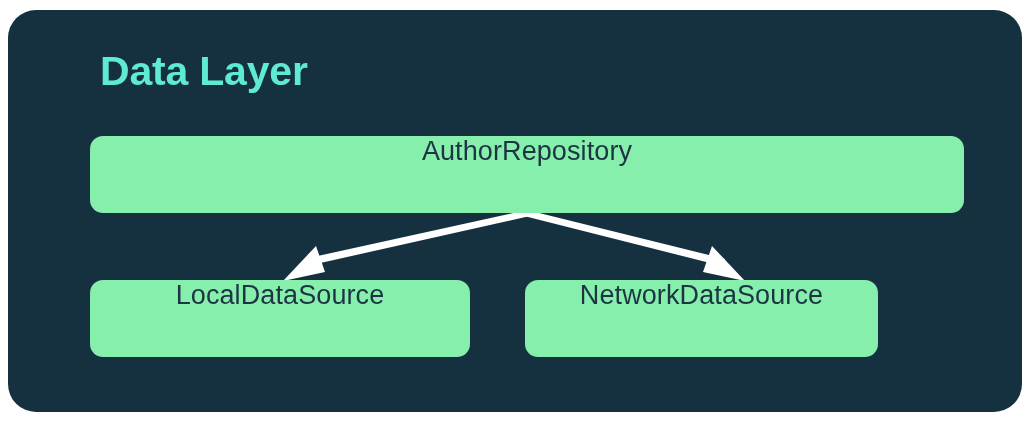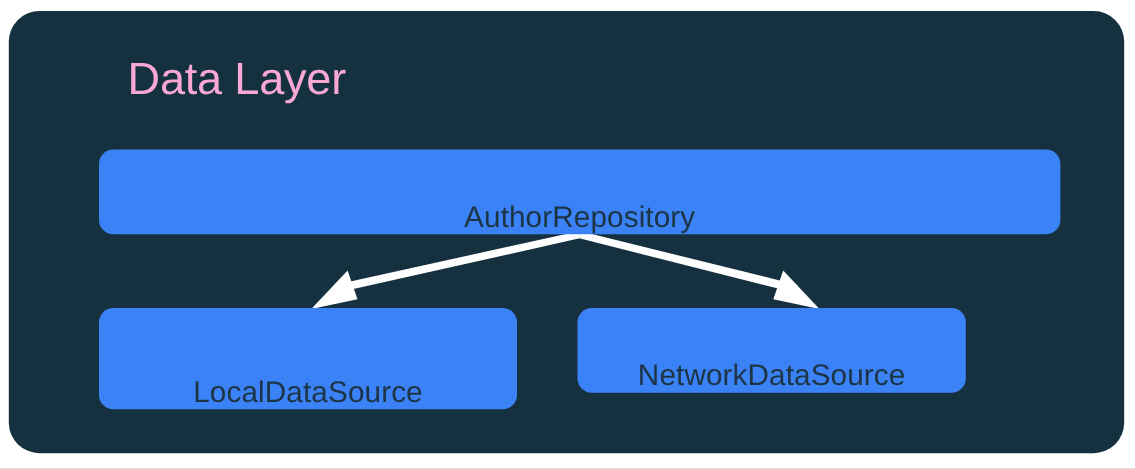--- a/index.html
+++ b/index.html
@@ -26,54 +26,53 @@
     height: 402px;
     background: #15303f;
     border-radius: 28px;
     box-sizing: border-box;
   }
   .layer-title {
     position: absolute;
     left: 92px;
     top: 38px;
     font-size: 41px;
-    font-weight: 400;
+    font-weight: 700;
     letter-spacing: -0.2px;
-    color: #f9a8d4;
+    color: #5eead4;
     line-height: 1.15;
     white-space: nowrap;
-    margin-left: 16px;
   }
   .node-box {
     position: absolute;
-    background: #3b82f6;
+    background: #86efac;
     border-radius: 13px;
     display: flex;
-    align-items: flex-end;
+    align-items: flex-start;
     justify-content: center;
     box-sizing: border-box;
   }
   .node-label {
     font-size: 27px;
     font-weight: 400;
     color: #1c3444;
     letter-spacing: 0.1px;
     white-space: nowrap;
   }
   #node-repo {
     left: 90px;
     top: 136px;
     width: 874px;
     height: 77px;
   }
   #node-local {
     left: 90px;
     top: 280px;
     width: 380px;
-    height: 92px;
+    height: 77px;
   }
   #node-network {
     left: 525px;
     top: 280px;
     width: 353px;
     height: 77px;
   }
   #edge-svg {
     position: absolute;
     left: 0;

